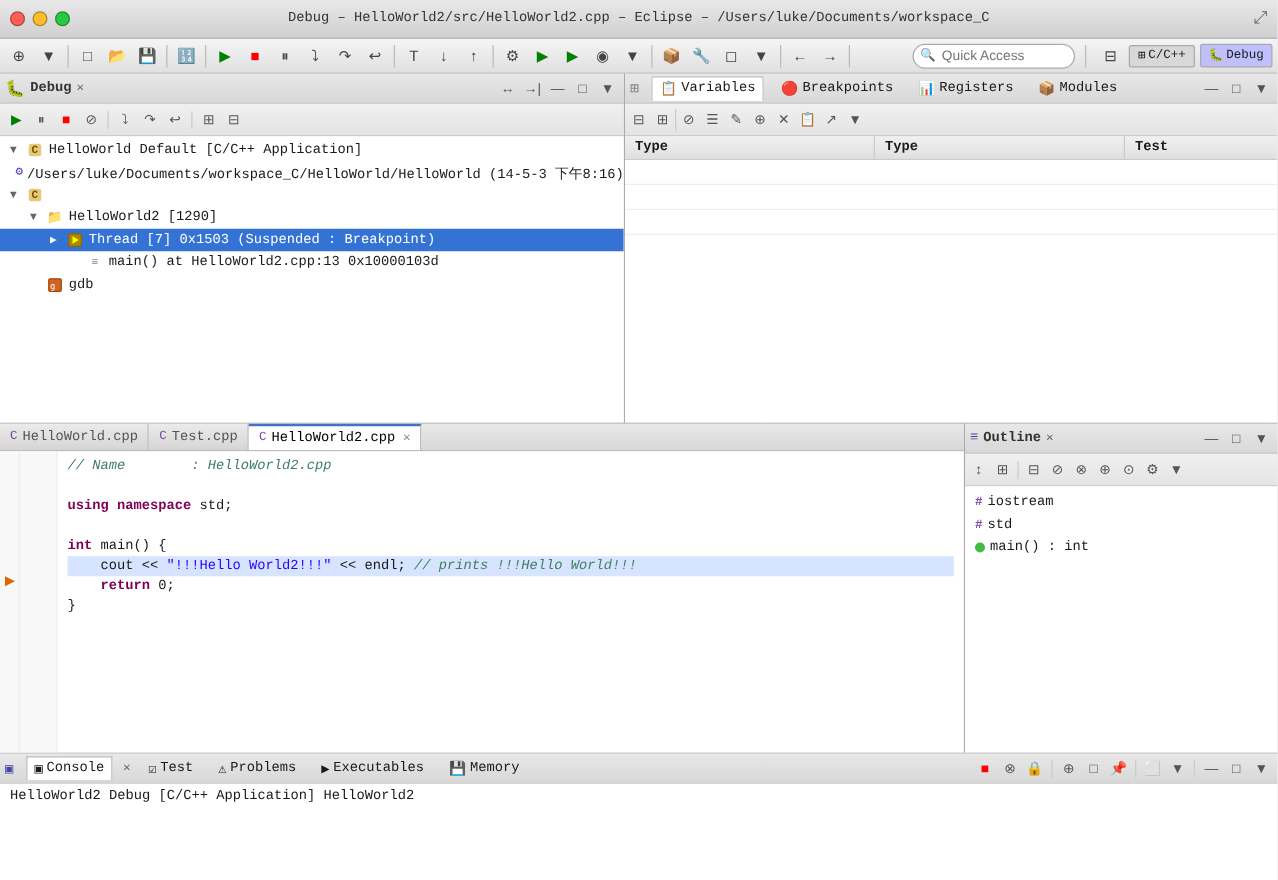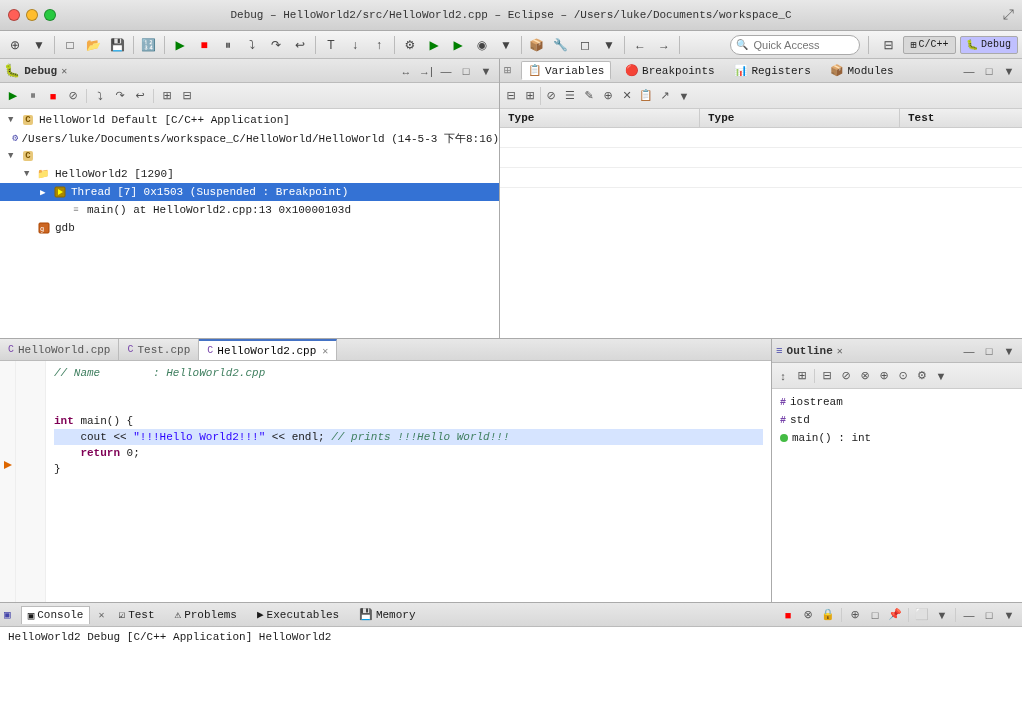--- a/index.html
+++ b/index.html
@@ -723,20 +723,24 @@
             <div class="line-num"></div>
             <div class="line-num"></div>
             <div class="line-num"></div>
             <div class="line-num"></div>
           </div>
           <div class="code-lines">
             <div class="code-line">
               <span class="comment">// Name        : HelloWorld2.cpp</span>
             </div>
             <div class="code-line">&nbsp;</div>
+            <div class="code-line">
+              <span class="kw">using namespace</span>
+              <span> std;</span>
+            </div>
             <div class="code-line">&nbsp;</div>
             <div class="code-line">
               <span class="kw">int</span>
               <span> main() {</span>
             </div>
             <div class="code-line highlighted">
               <span>    </span>
               <span>cout &lt;&lt; </span>
               <span class="str">"!!!Hello World2!!!"</span>
               <span> &lt;&lt; endl; </span>

